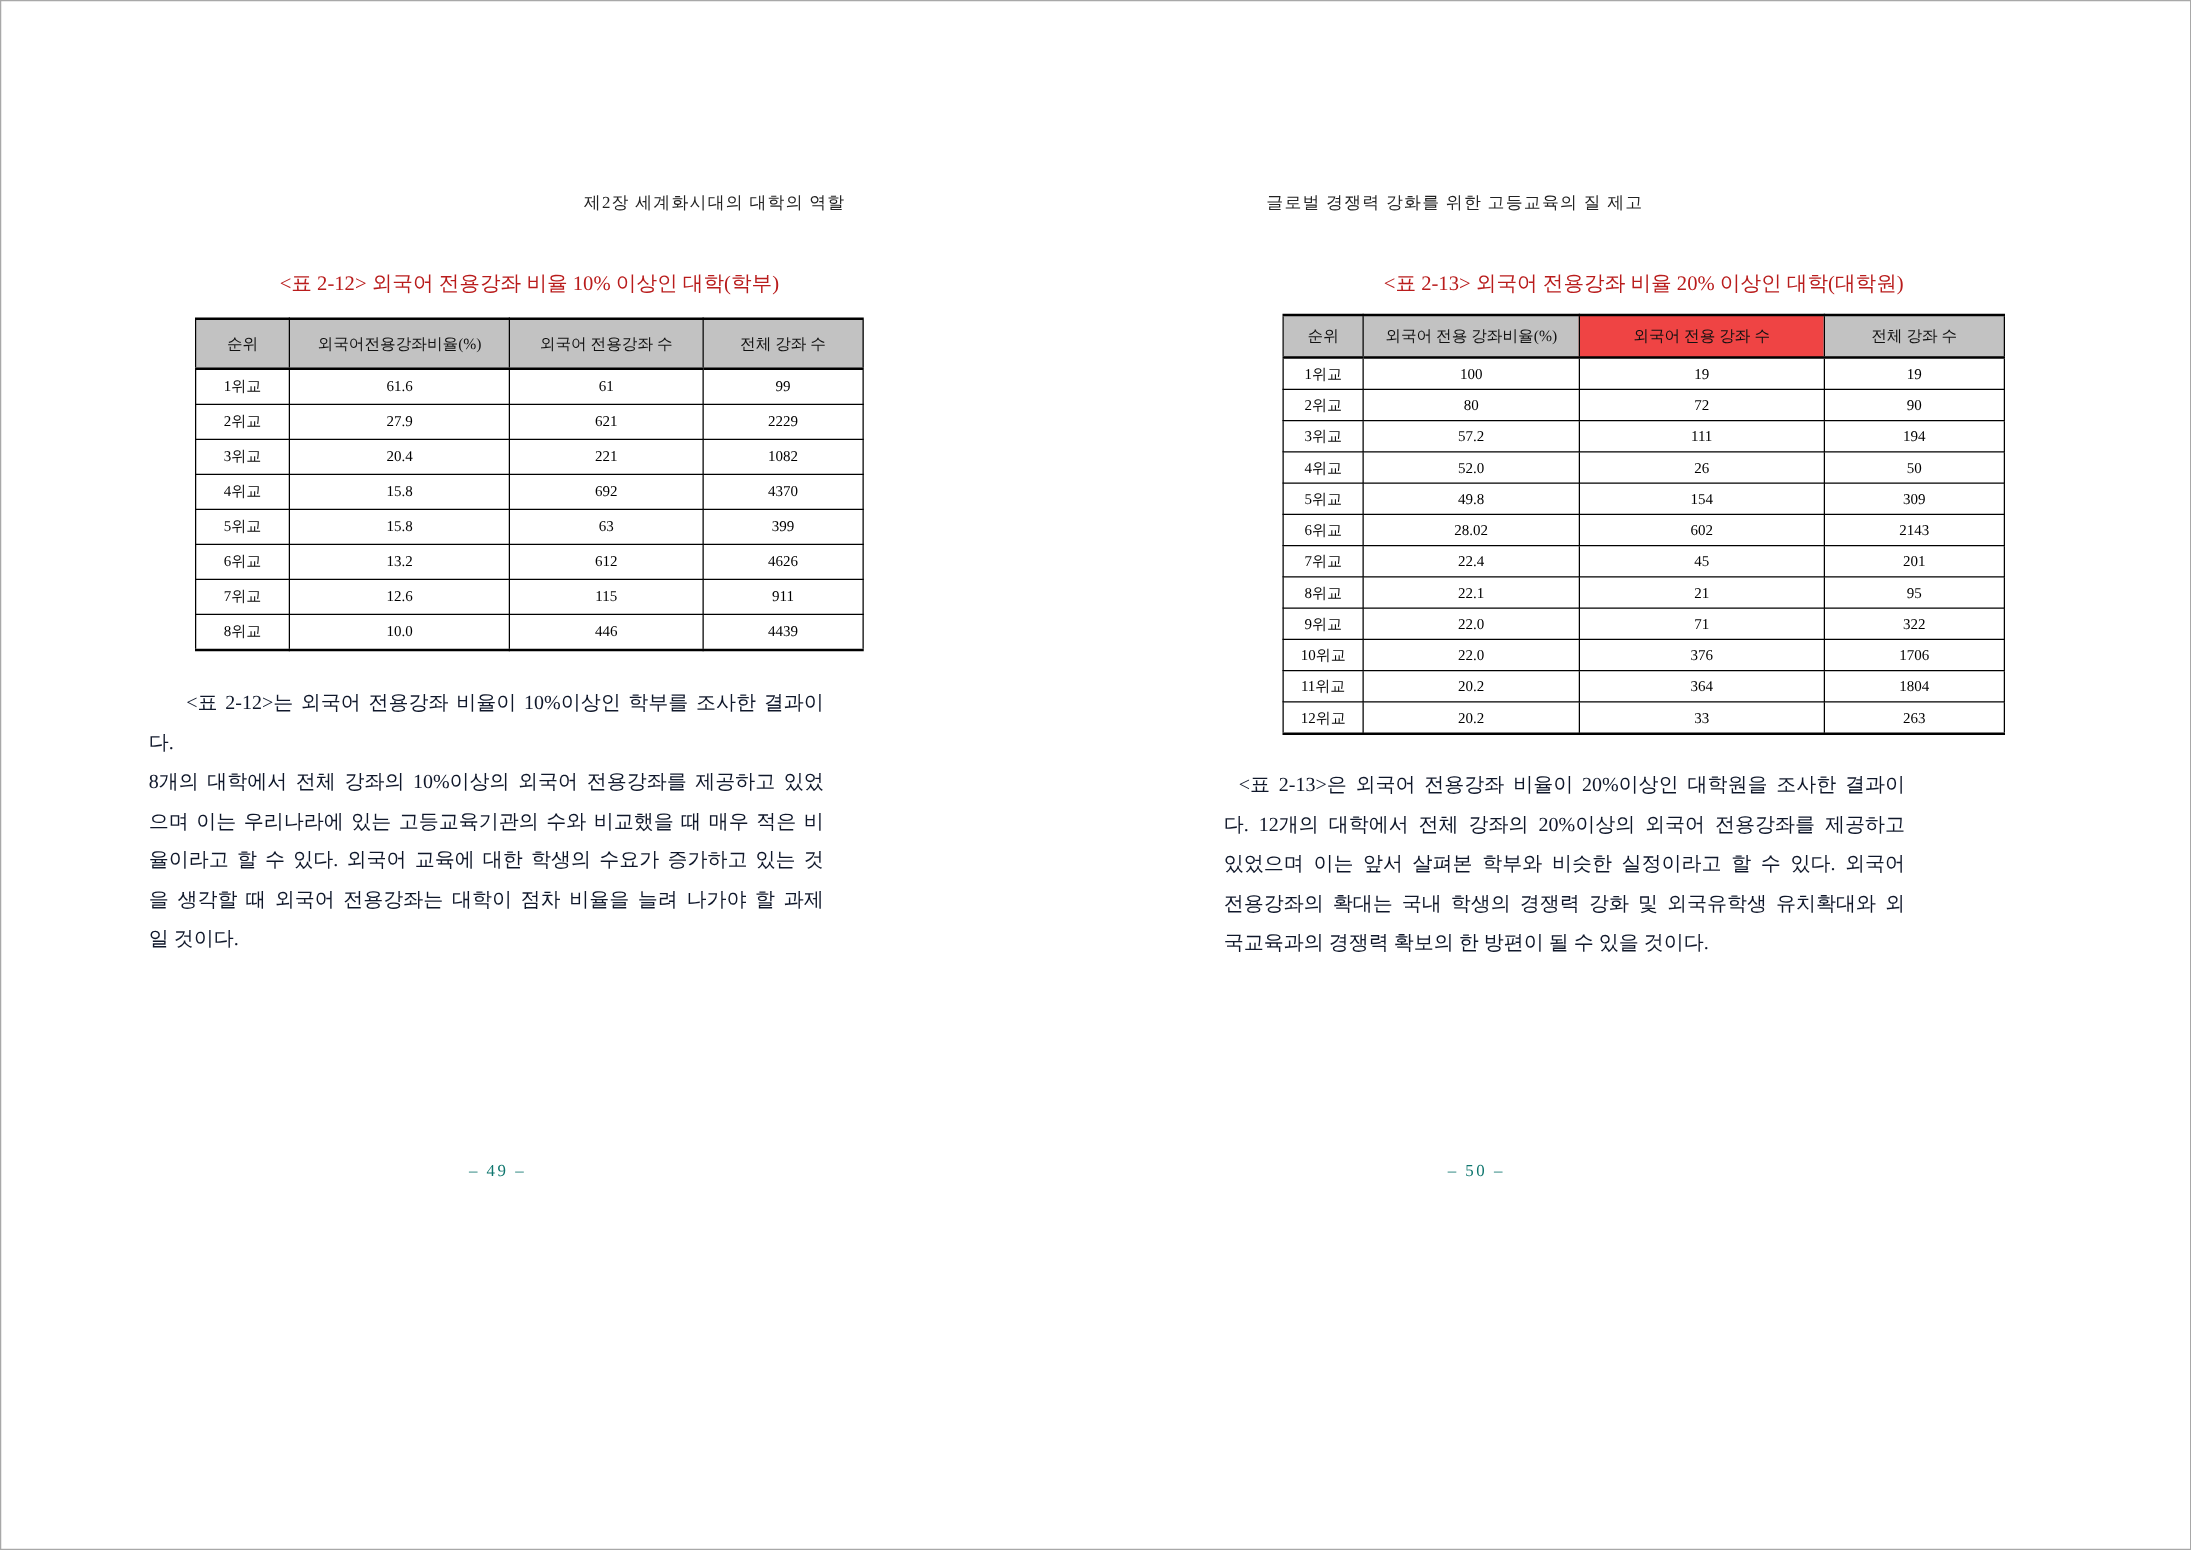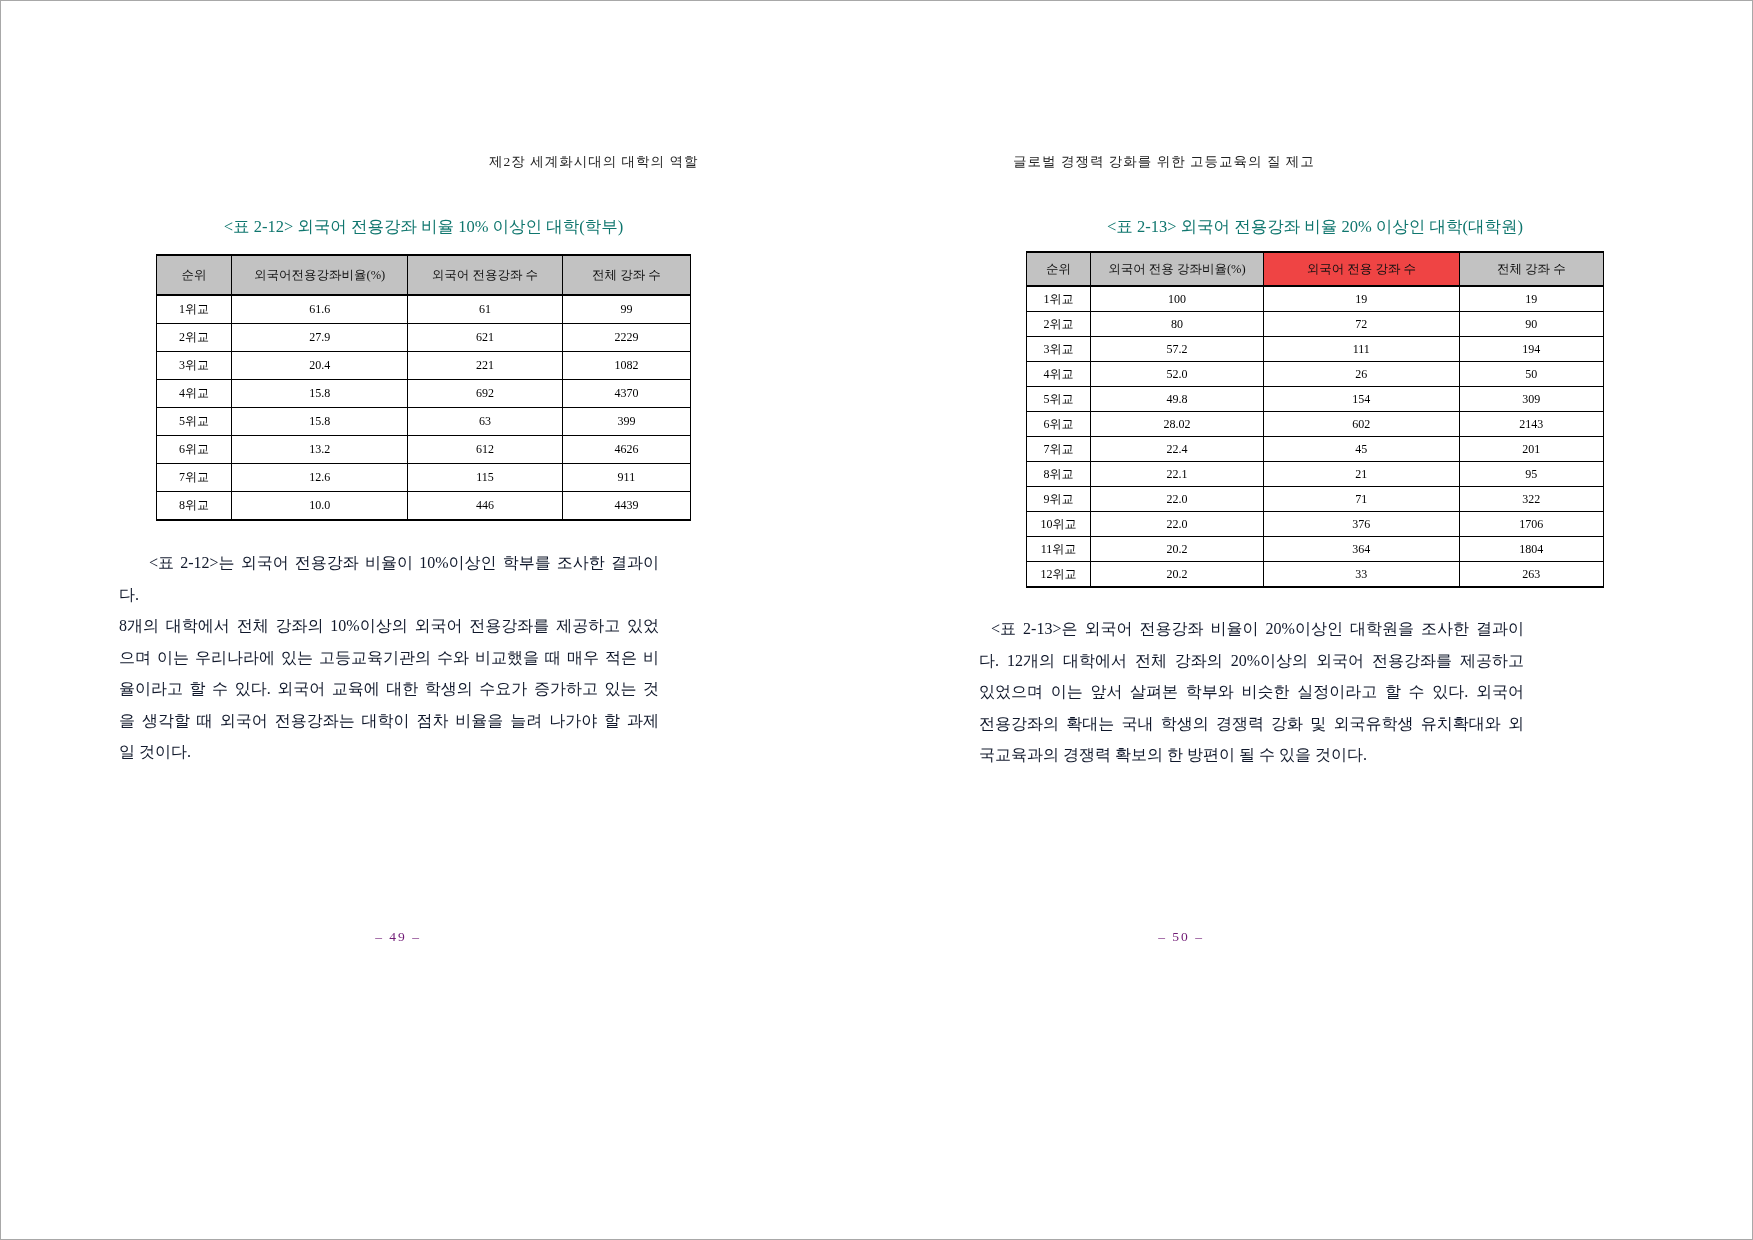--- a/index.html
+++ b/index.html
@@ -13,28 +13,28 @@
     color:#111;
     overflow:hidden;
   }
   .running-header{
     position:absolute;
     font-size:13.5px;
     letter-spacing:1px;
     color:#222;
     white-space:nowrap;
   }
-  .rh-left{top:152px;left:488px;}
+  .rh-left{top:152px;left:466px;}
   .rh-right{top:152px;left:1012px;}
   .table-title{
     position:absolute;
     font-size:16.5px;
     text-align:center;
     white-space:nowrap;
-    color:#0f766e;
+    color:#b91c1c;
   }
   .tt-left{top:215px;left:155px;width:535px;}
   .tt-right{top:215px;left:1025px;width:578px;}
   table.doc-table{
     position:absolute;
     border-collapse:collapse;
     table-layout:fixed;
     border-top:2px solid #000;
     border-bottom:2px solid #000;
     border-left:1px solid #000;
@@ -81,21 +81,21 @@
   .bp-right{top:612px;left:978px;width:545px;}
   .pline{white-space:nowrap;}
   .pline.just{white-space:normal;text-align:justify;text-align-last:justify;}
   .bp-left .pline.ind{text-indent:30px;}
   .bp-right .pline.ind{text-indent:12px;}
   .page-number{
     position:absolute;
     top:928px;
     font-size:13.5px;
     letter-spacing:2px;
-    color:#701a75;
+    color:#0f766e;
     transform:translateX(-50%);
     white-space:nowrap;
   }
   .pn-left{left:397px;}
   .pn-right{left:1180px;}
 </style>
 </head>
 <body>
 
 <div class="canvas">

